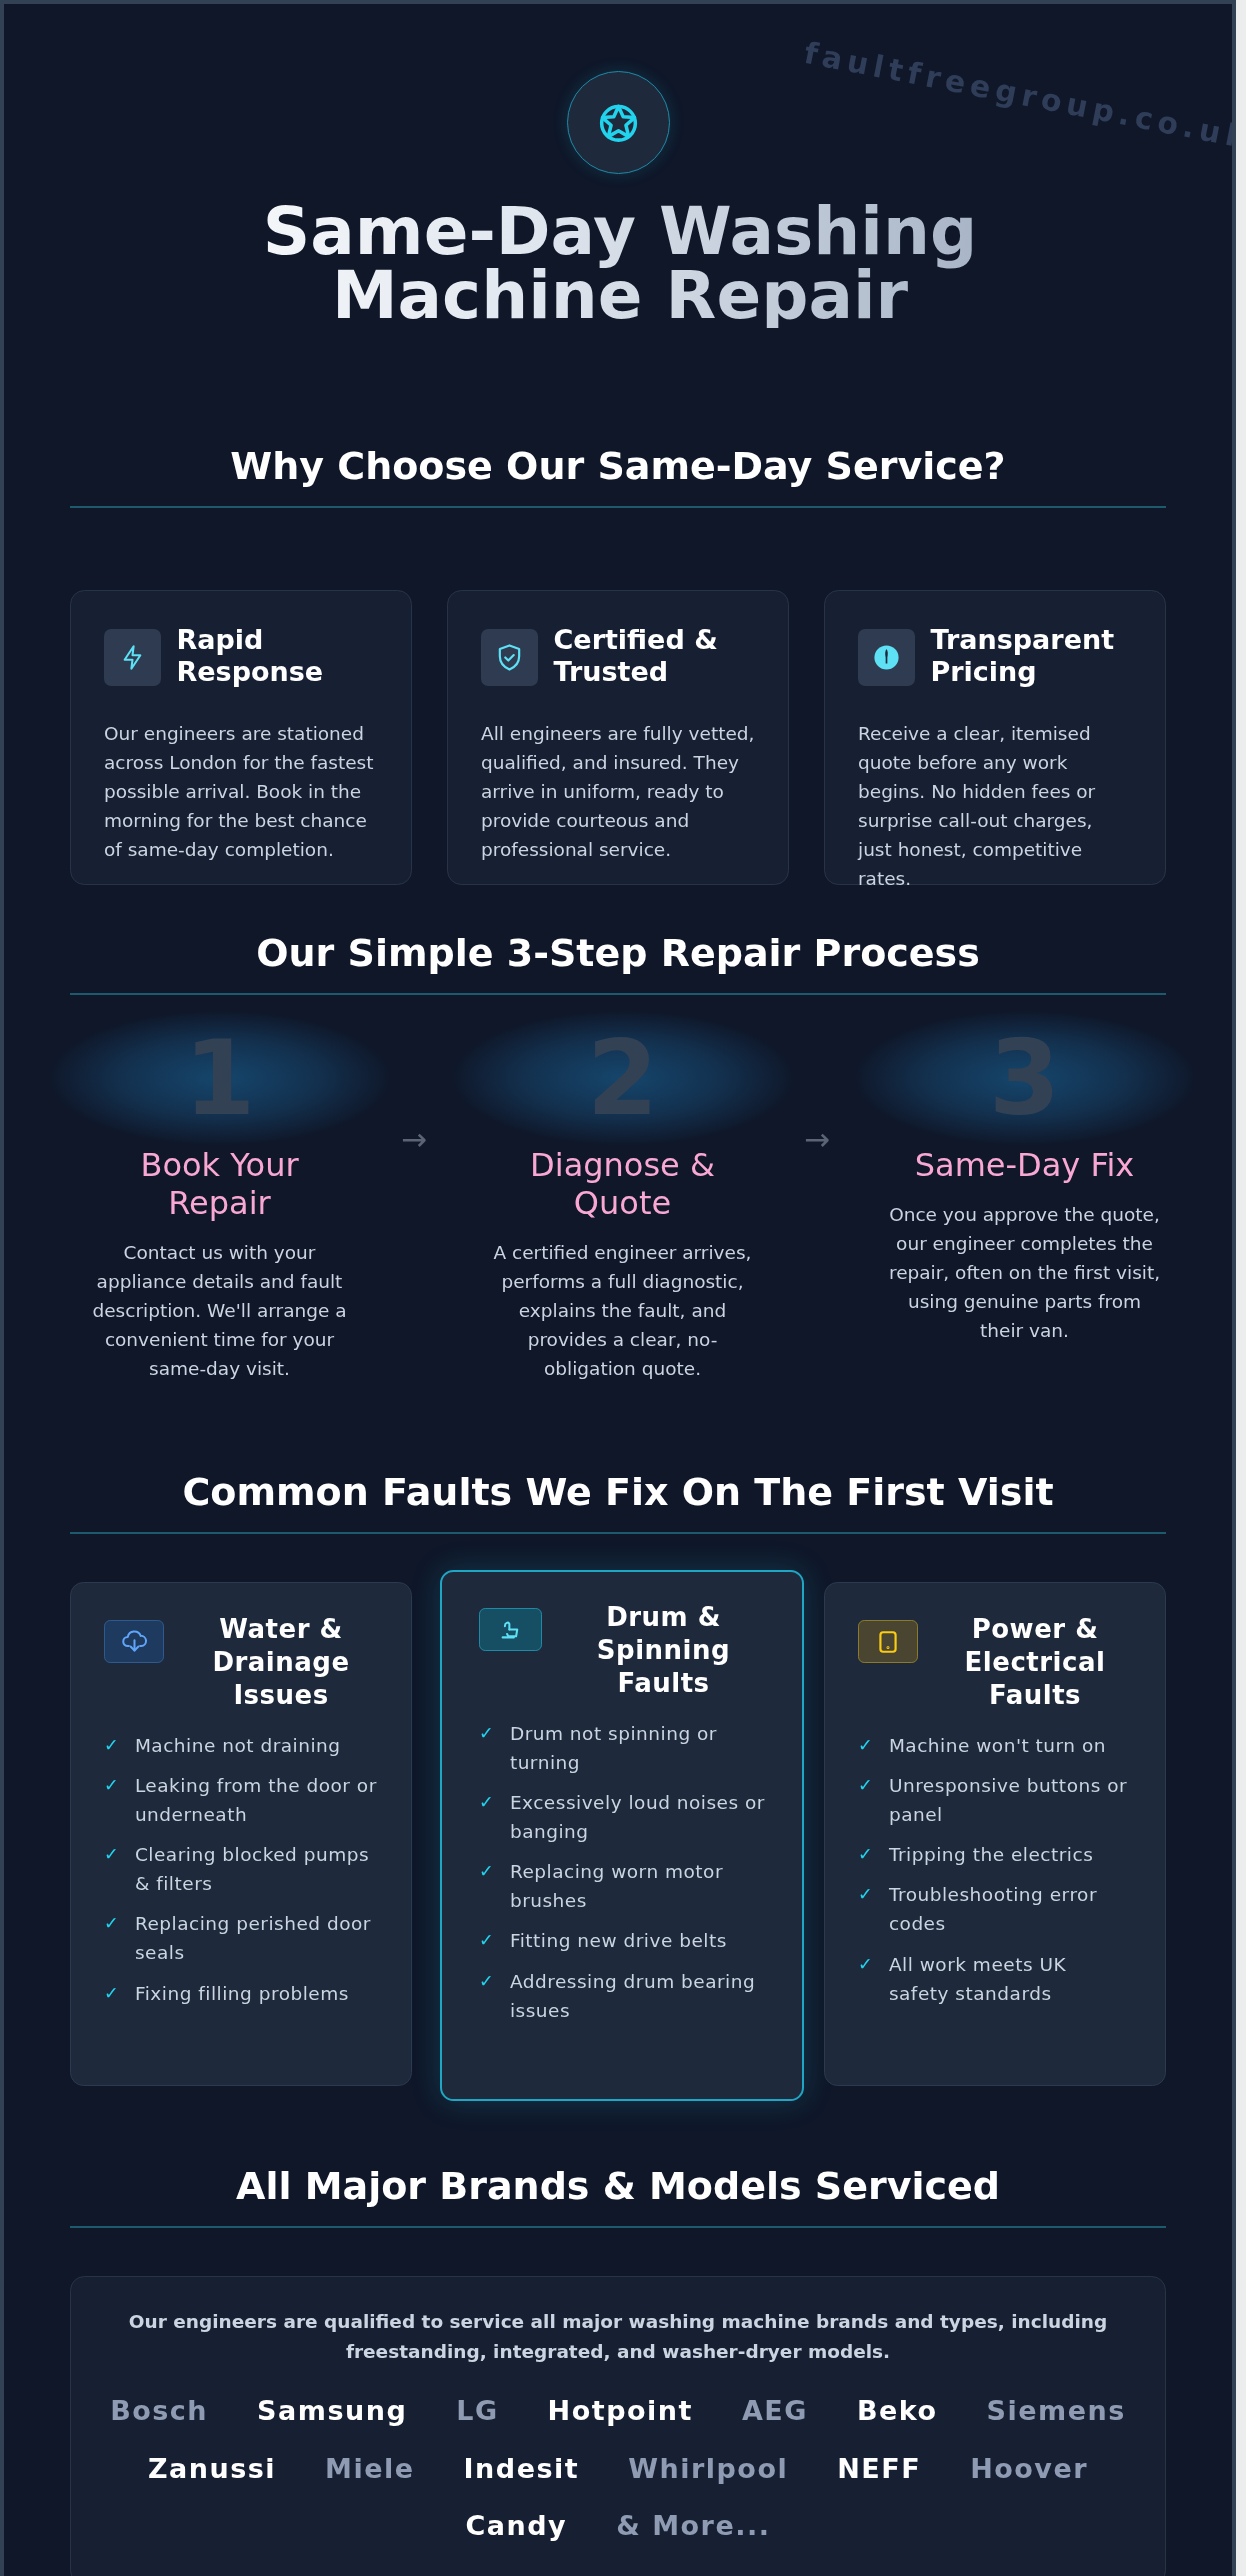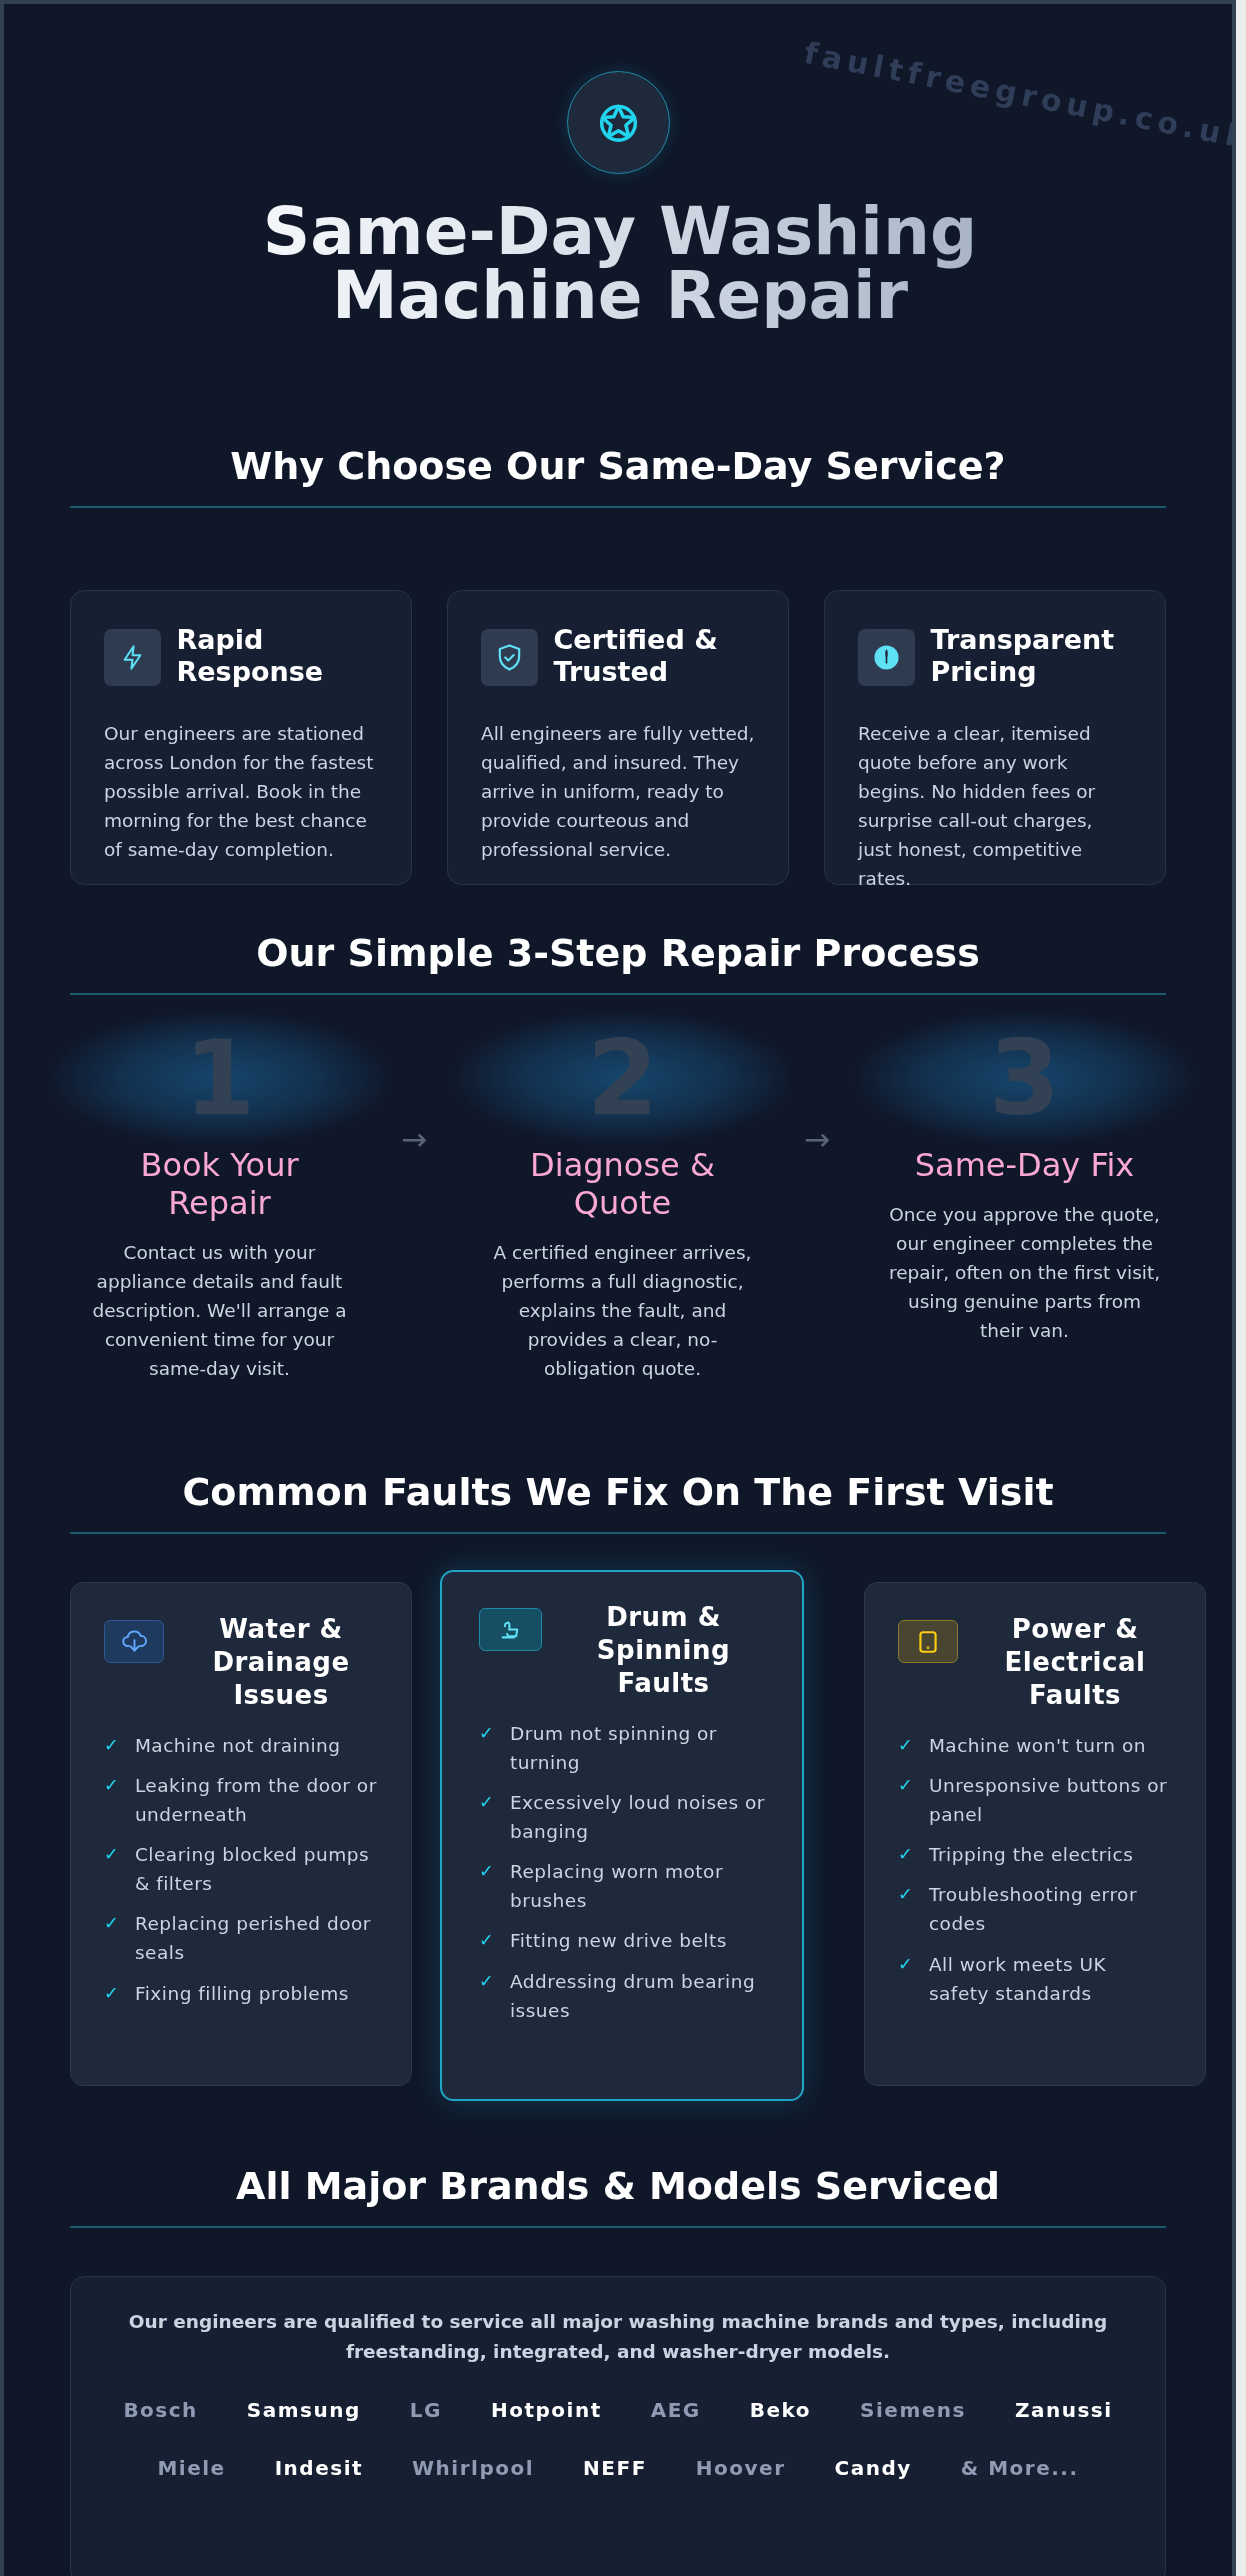--- a/index.html
+++ b/index.html
@@ -113,21 +113,21 @@
     position: absolute; left: 70px; top: 2272px; width: 1096px; height: 309px;
     background: #172033; border: 1px solid #273448; border-radius: 14.4px;
     text-align: center;
   }
   .brands-intro {
     margin: 30px auto 0; width: 1010px; font-size: 18.5px; line-height: 30px; color: #cbd5e1; font-weight: bold;
   }
   .brands-list {
     margin: 25px auto 14px; width: 1051px; display: flex; flex-wrap: wrap;
     justify-content: center; column-gap: 49px; row-gap: 20.6px;
-    font-size: 20px; font-weight: bold; letter-spacing: 1.5px; line-height: 37px;
+    font-size: 27px; font-weight: bold; letter-spacing: 1.5px; line-height: 37px;
   }
   .brand.muted { color: #8f9bb3; }
   .brand.bright { color: #ffffff; }
 </style>
 </head>
 <body>
 
 <div class="page">
 
   <div class="watermark">faultfreegroup.co.uk</div>
@@ -273,21 +273,21 @@
           <span class="check">✓</span>
           <span>Fitting new drive belts</span>
         </li>
       <li>
           <span class="check">✓</span>
           <span>Addressing drum bearing issues</span>
         </li>
     </ul>
   </div>
 
-  <div class="fault-card" style="left:820px; top:1578px; height:504px;margin-left:40px;">
+  <div class="fault-card" style="left:820px; top:1578px; height:504px;">
     <div class="fault-head">
       <div class="fault-icon" style="background:#4a4530; border:1px solid #8a7a2a;">
         <svg width="26" height="26" viewBox="0 0 24 24" fill="none" stroke="#facc15" stroke-width="2" stroke-linecap="round" stroke-linejoin="round">
             <rect x="5" y="3" width="14" height="18" rx="2.5"></rect>
             <circle cx="12" cy="17" r="0.4" fill="#facc15"></circle>
           </svg>
       </div>
       <div class="fault-title">Power &amp; Electrical Faults</div>
     </div>
     <ul class="fault-list">

